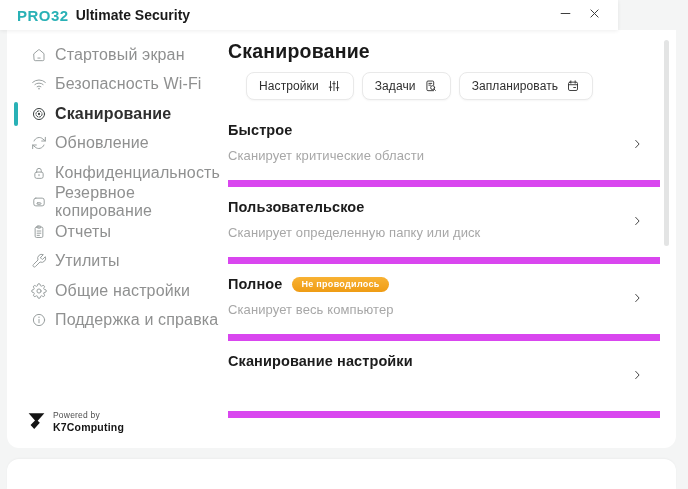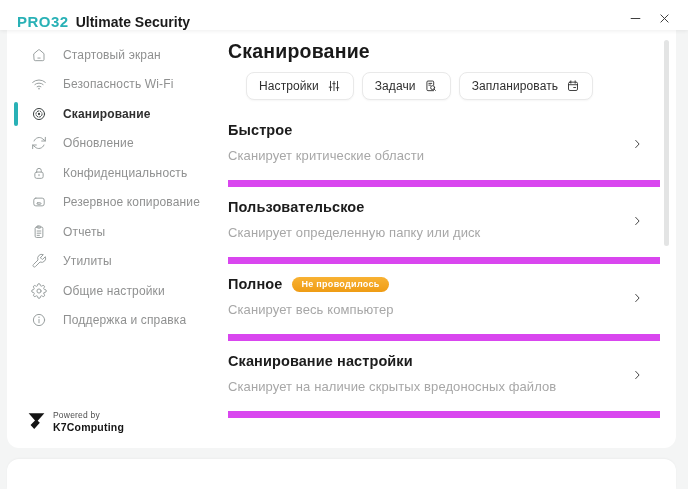--- a/index.html
+++ b/index.html
@@ -8,40 +8,40 @@
     font-family: "Liberation Sans", sans-serif;
     background: #f4f5f5;
     position: relative;
     overflow: hidden;
     color: #222;
   }
   :root { --accent: #29b1b6; }
 
   
   .titlebar {
-    position: absolute; left: 0; top: 0; width: 688px; height: 30px;
-    background: #fff; display: flex; align-items: flex-end;
+    position: absolute; left: 0; top: 0; width: 618px; height: 30px;
+    background: #fff; display: flex; align-items: center;
     padding: 0 14px 0 17px; z-index: 10;
     box-shadow: 0 1px 4px rgba(0,0,0,0.07);
   }
   .brand { font-size: 15px; font-weight: 900; letter-spacing: 0.5px; color: var(--accent); }
   .brand-suffix { margin-left: 7px; font-size: 14px; font-weight: 700; color: #1a1a1a; }
   .win-controls { margin-left: auto; display: flex; gap: 9px; align-items: center; }
   .win-btn { width: 20px; height: 20px; display: flex; align-items: center; justify-content: center; cursor: pointer; color: #3f3f3f; }
   .win-btn svg { width: 15px; height: 15px; }
 
   
   .surface { position: absolute; left: 7px; top: 30px; width: 669px; height: 418px; background: #fff; border-radius: 0 0 12px 12px; }
   .bottom-card { position: absolute; left: 7px; top: 459px; width: 669px; height: 30px; background: #fff; border-radius: 12px 12px 0 0; box-shadow: 0 -1px 2px rgba(0,0,0,0.03); }
 
   
   .nav { position: absolute; left: 7px; top: 40px; width: 212px; z-index: 2; }
   .nav-item {
     position: relative; height: 29.5px; display: flex; align-items: center;
-    padding-left: 24px; gap: 16px; font-size: 12px; color: #8f9090;
+    padding-left: 24px; gap: 8px; font-size: 16px; color: #8f9090;
     letter-spacing: 0.15px; cursor: pointer;
   }
   .nav-item .ico { width: 16px; height: 16px; color: #9aa0a0; flex: none; display: flex; }
   .nav-item .ico svg { width: 16px; height: 16px; }
   .nav-item.active { color: #2f2f2f; font-weight: 700; }
   .nav-item.active .ico { color: #3e4444; }
   .nav-item.active::before {
     content: ""; position: absolute; left: 7px; top: 2.5px;
     width: 4px; height: 24px; border-radius: 2px; background: var(--accent);
   }
@@ -280,21 +280,20 @@
       <span class="scan-chevron">
         <svg viewBox="0 0 24 24" fill="none" stroke="currentColor" stroke-width="1.7" stroke-linecap="round" stroke-linejoin="round">
           <polyline points="9.8 5.8 15.6 12 9.8 18.2"></polyline>
         </svg>
       </span>
     </div>
     <div class="scan-row">
       <div class="scan-head">
         <span class="scan-title">Сканирование настройки</span>
       </div>
-      <div class="scan-sub">Сканирует на наличие скрытых вредоносных файлов</div>
       <span class="scan-chevron">
         <svg viewBox="0 0 24 24" fill="none" stroke="currentColor" stroke-width="1.7" stroke-linecap="round" stroke-linejoin="round">
           <polyline points="9.8 5.8 15.6 12 9.8 18.2"></polyline>
         </svg>
       </span>
     </div>
   </div>
 
 <div class="scrollbar-thumb"></div>
 

